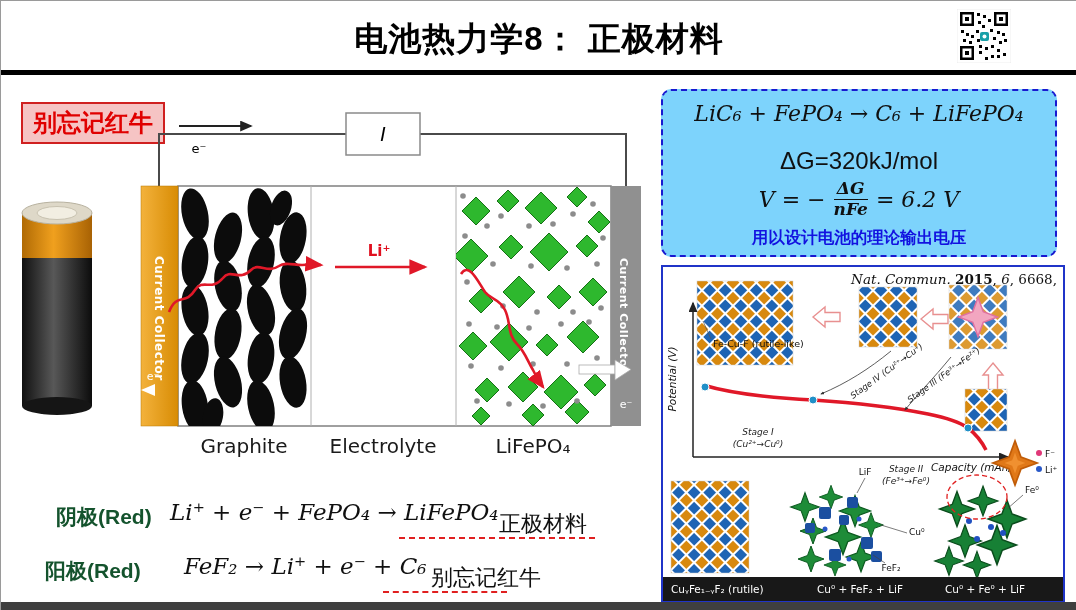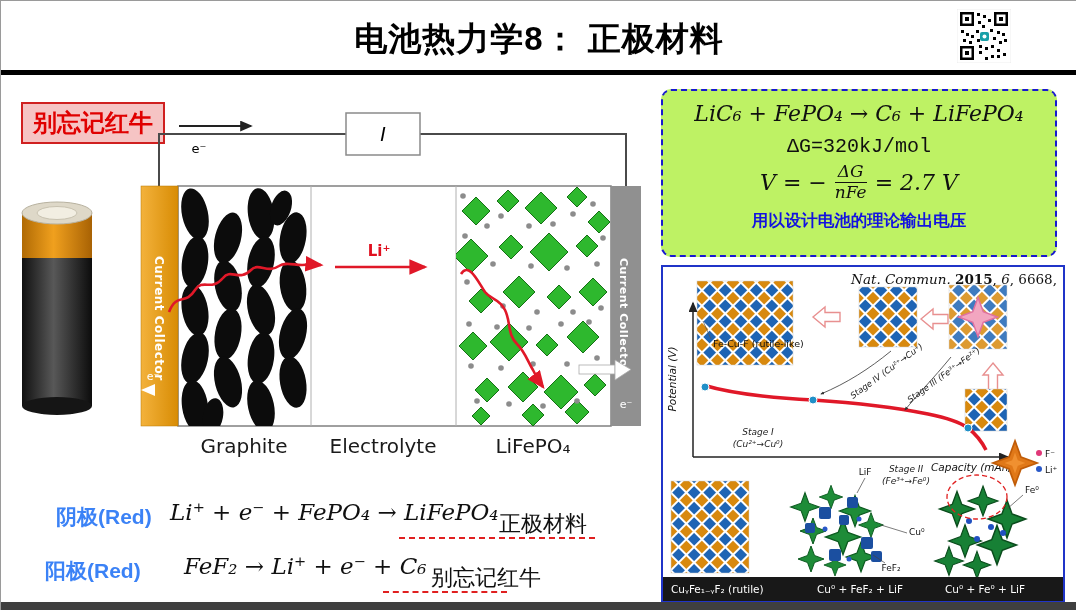--- a/index.html
+++ b/index.html
@@ -9,35 +9,35 @@
          font-weight:bold;color:#000;letter-spacing:1px;}
   .title-rule{position:absolute;top:69px;left:0;width:100%;height:5px;background:#000;}
   .qr{position:absolute;top:8px;left:956px;width:54px;height:54px;}
   .badge{position:absolute;top:101px;left:20px;padding:3px 10px;font-size:24px;font-weight:bold;
          color:#e00000;background:#f6c4c4;border:2px solid #d02020;}
   .battery{position:absolute;top:190px;left:6px;width:100px;height:235px;}
   .cell{position:absolute;top:95px;left:130px;width:530px;height:370px;}
   .cell text{font-family:"DejaVu Sans",sans-serif;}
   .theory{position:absolute;top:88px;left:660px;width:396px;height:168px;border:2.5px dashed #1818d0;
           border-radius:10px;box-sizing:border-box;display:flex;flex-direction:column;align-items:center;
-          padding-top:10px;background:#bef264;}
+          padding-top:10px;background:#7dd3fc;}
   .eq{font-family:"DejaVu Serif",serif;font-size:22px;color:#101010;}
   .it{font-style:italic;}
-  .gibbs{font-size:20px;margin-top:9px;font-family:Liberation Mono, monospace;color:#101010;}
+  .gibbs{font-size:24px;margin-top:21px;font-family:Liberation Sans, sans-serif;color:#101010;}
   .vline{display:flex;align-items:center;gap:8px;margin-top:4px;}
-  .frac{display:inline-flex;flex-direction:column;align-items:flex-start;font-size:17px;line-height:1.15;}
+  .frac{display:inline-flex;flex-direction:column;align-items:center;font-size:17px;line-height:1.15;font-weight:bold;}
   .frac .num{border-bottom:1.6px solid #111;padding:0 3px;}
   .theory .caption{margin-top:8px;font-size:16.5px;font-weight:bold;color:#1212e0;}
   .figure{position:absolute;top:264px;left:660px;width:400px;height:334px;border:2.5px solid #2034c8;background:#fff;}
   .figure svg{position:absolute;left:0;top:0;width:400px;height:334px;}
   .figure svg text{font-family:"DejaVu Sans",sans-serif;}
   .cite{position:absolute;top:4px;right:6px;font-family:"DejaVu Serif",serif;font-size:13.5px;color:#111;z-index:3;}
   .cite .j,.cite .v{font-style:italic;margin-top:32px;}
   .cite .y{font-weight:bold;}
-  .rx-label{position:absolute;font-size:21px;font-weight:bold;color:#3b82f6;}
+  .rx-label{position:absolute;font-size:21px;font-weight:bold;color:#14532d;}
   .rx-eq{position:absolute;font-family:"DejaVu Serif",serif;font-style:italic;font-size:23px;color:#101010;}
   .rx-note{position:absolute;font-size:22px;color:#101010;}
   .dash{position:absolute;border-top:2.5px dashed #e02020;}
   .bottom-strip{position:absolute;left:0;bottom:0;width:100%;height:9px;background:#3f3f3f;}
 </style>
 </head>
 <body>
 
 <div class="slide">
 
@@ -253,21 +253,21 @@
 
   <div class="theory">
     <div class="eq it">LiC₆ + FePO₄ → C₆ + LiFePO₄</div>
     <div class="gibbs">ΔG=320kJ/mol</div>
     <div class="eq it vline">
       <span>V = −</span>
       <span class="frac">
         <span class="num">ΔG</span>
         <span class="den">nFe</span>
       </span>
-      <span>= 2.7 V</span>
+      <span>= 6.2 V</span>
     </div>
     <div class="caption">用以设计电池的理论输出电压</div>
   </div>
 
   <div class="figure">
     <svg viewBox="0 0 400 334">
       <defs>
         <pattern id="chk" width="22" height="22" patternUnits="userSpaceOnUse" patternTransform="rotate(45)">
           <rect width="22" height="22" fill="#fff"></rect>
           <rect x="1" y="1" width="9" height="9" fill="#1e64b4"></rect>

